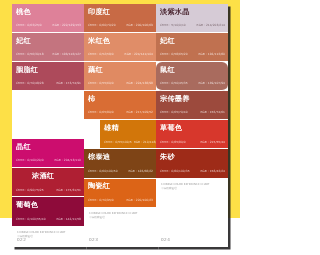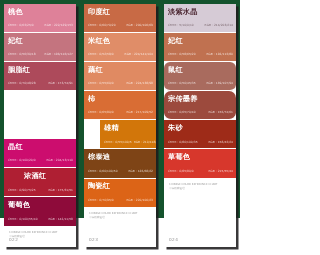--- a/index.html
+++ b/index.html
@@ -8,23 +8,23 @@
     width: 240px;
     height: 255px;
     background: #ffffff;
     font-family: "DejaVu Sans", "Liberation Sans", sans-serif;
     overflow: hidden;
   }
   #board {
     position: relative;
     width: 240px;
     height: 218px;
-    background: #14532d;
-    display: flex;
-    justify-content: space-between;
+    background: #fde047;
+    display: flex;
+    justify-content: center;
     padding: 4px 4px 0 4px;
     box-sizing: border-box;
   }
   .card {
     position: relative;
     width: 72px;
     height: 243px;
     background: #ffffff;
     box-shadow: 2.5px 2.5px 0 0 rgba(30,28,30,0.88);
     display: flex;
@@ -228,39 +228,39 @@
             <div class="sw-code rgb">RGB : 192/113/80</div>
           </div>
         </div>
         <div class="swatch light" style="background: rgb(169, 107, 94); border-radius: 6px;">
           <div class="sw-name">鼠红</div>
           <div class="sw-codes">
             <div class="sw-code cmyk">CMYK : 0/50/45/35</div>
             <div class="sw-code rgb">RGB : 169/107/94</div>
           </div>
         </div>
-        <div class="swatch light" style="background: rgb(156, 74, 61); border-radius: 7px;">
+        <div class="swatch light" style="background: rgb(156, 74, 61);">
           <div class="sw-name">宗传墨养</div>
           <div class="sw-codes">
             <div class="sw-code cmyk">CMYK : 0/65/70/40</div>
             <div class="sw-code rgb">RGB : 156/74/61</div>
           </div>
         </div>
+        <div class="swatch light" style="background: rgb(215, 55, 44);">
+          <div class="sw-name">草莓色</div>
+          <div class="sw-codes">
+            <div class="sw-code cmyk">CMYK : 0/85/80/0</div>
+            <div class="sw-code rgb">RGB : 215/55/44</div>
+          </div>
+        </div>
         <div class="swatch light" style="background: rgb(158, 43, 24);">
           <div class="sw-name">朱砂</div>
           <div class="sw-codes">
             <div class="sw-code cmyk">CMYK : 0/80/100/35</div>
             <div class="sw-code rgb">RGB : 158/43/24</div>
-          </div>
-        </div>
-        <div class="swatch light" style="background: rgb(215, 55, 44);">
-          <div class="sw-name">草莓色</div>
-          <div class="sw-codes">
-            <div class="sw-code cmyk">CMYK : 0/85/80/0</div>
-            <div class="sw-code rgb">RGB : 215/55/44</div>
           </div>
         </div>
       </div>
       <div class="card-footer">
         <div class="foot-line">CHINESE COLOR REFERENCE CHART</div>
         <div class="foot-line second">中国传统色谱</div>
         <div class="page-num">024</div>
       </div>
     </div>
   </div>

